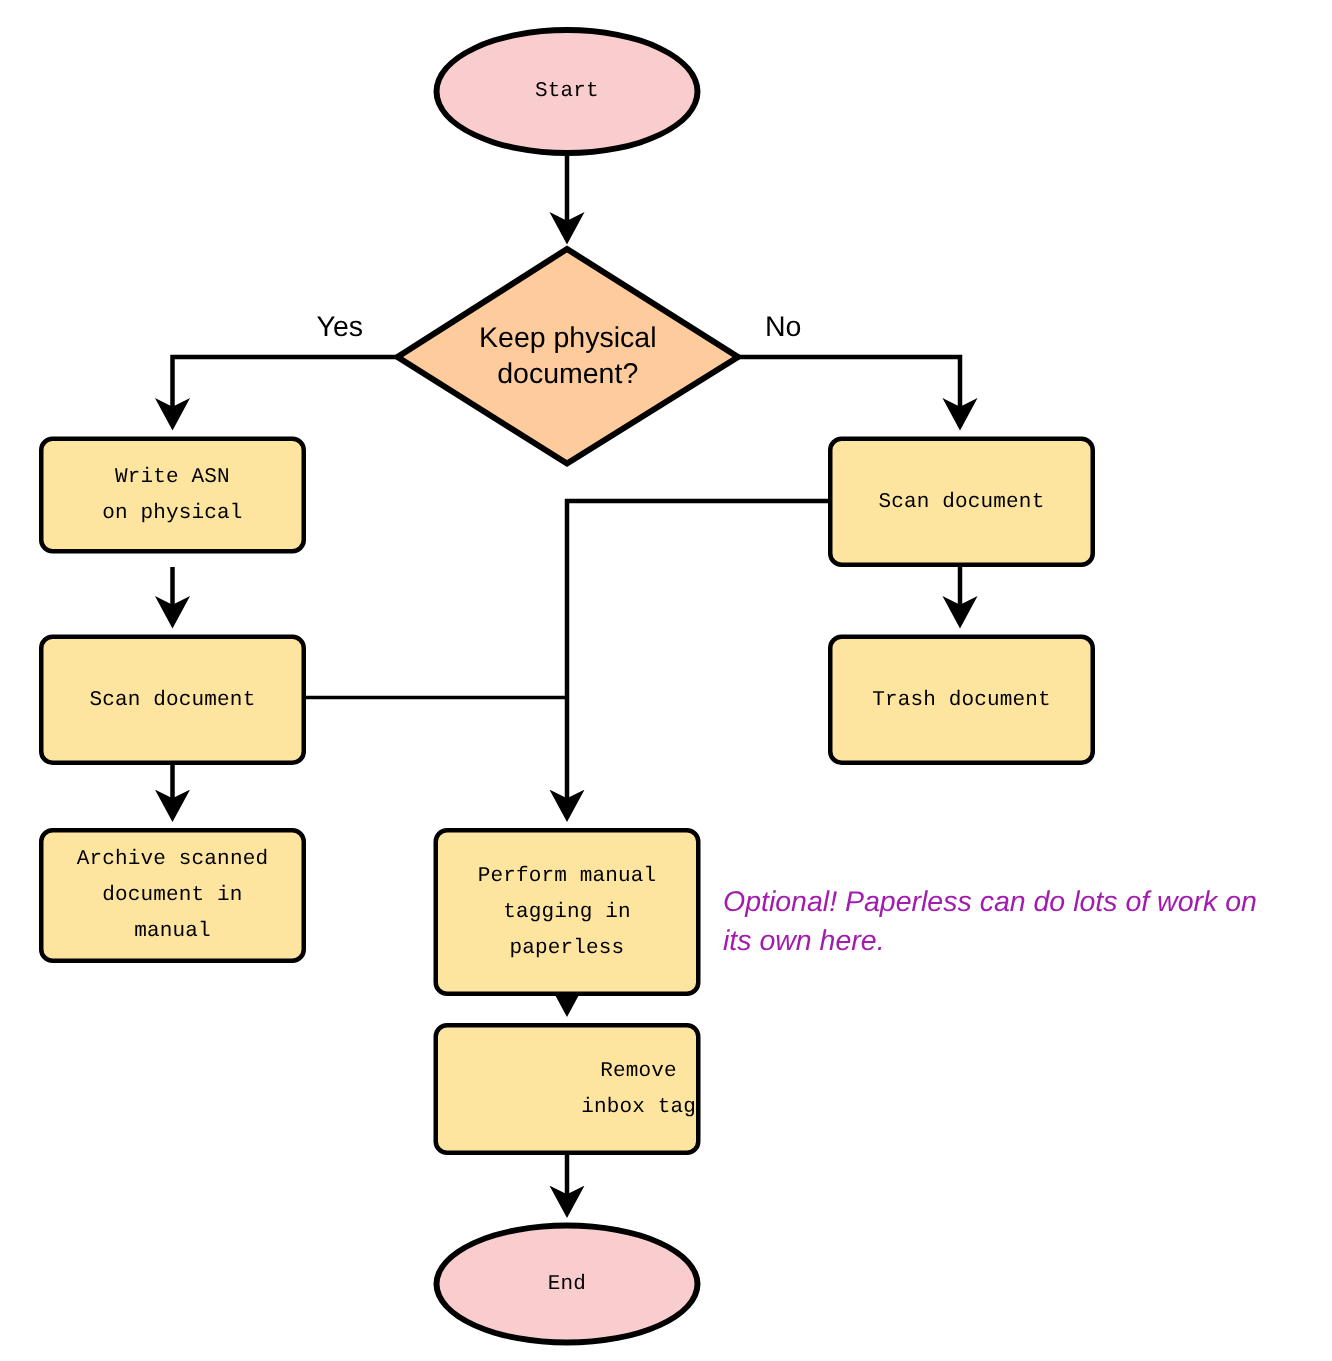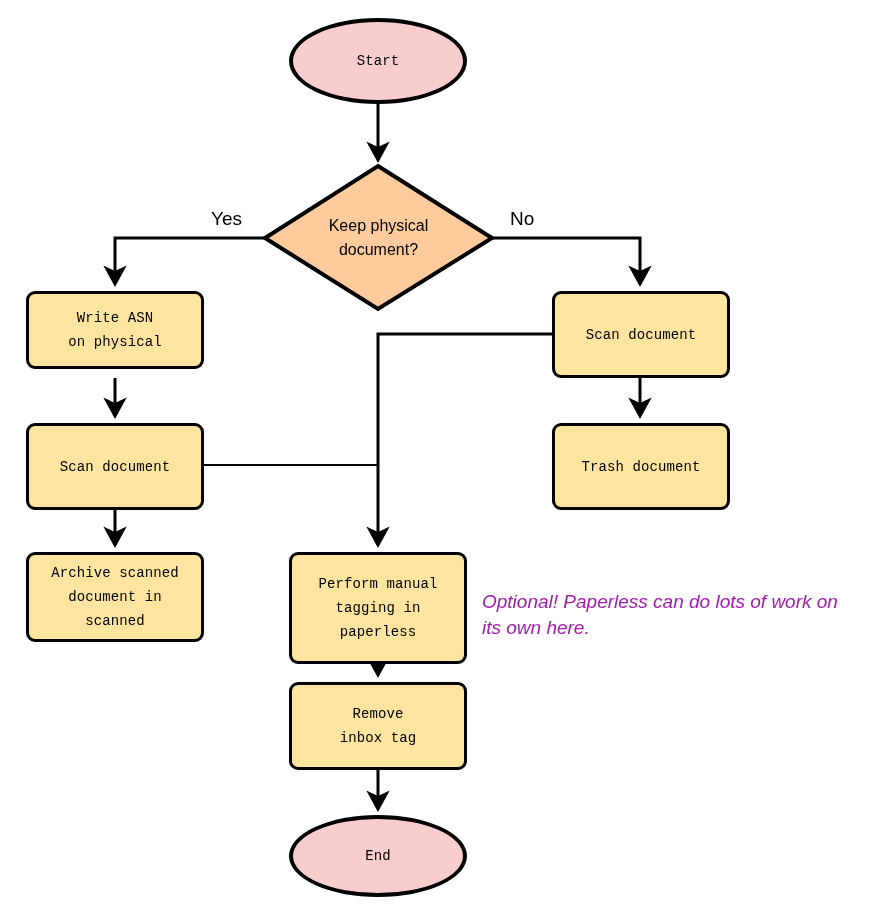--- a/index.html
+++ b/index.html
@@ -57,21 +57,21 @@
   .node-decision-wrap .decision-label {
     position: absolute;
     left: 0;
     top: 0;
     width: 100%;
     height: 100%;
     display: flex;
     align-items: center;
     justify-content: center;
     text-align: center;
-    font-size: 16px;
+    font-size: 19px;
     line-height: 24px;
     color: #000000;
   }
   .edge-label {
     position: absolute;
     font-size: 19px;
     line-height: 22px;
     color: #000000;
     white-space: nowrap;
   }
@@ -143,41 +143,41 @@
   </div>
 
   <div class="node node-box" style="left:26px; top:423px; width:178px; height:87px;">
     <span>Scan document</span>
   </div>
 
   <div class="node node-box" style="left:26px; top:552px; width:178px; height:90px;">
     <div>
       <span class="nowrap-line">Archive scanned</span>
       <span class="nowrap-line">document in</span>
-      <span class="nowrap-line">scanned</span>
+      <span class="nowrap-line">manual</span>
     </div>
   </div>
 
   <div class="node node-box" style="left:552px; top:291px; width:178px; height:87px;">
     <span>Scan document</span>
   </div>
 
   <div class="node node-box" style="left:552px; top:423px; width:178px; height:87px;">
     <span>Trash document</span>
   </div>
 
   <div class="node node-box" style="left:289px; top:552px; width:178px; height:112px;">
     <div>
       <span class="nowrap-line">Perform manual</span>
       <span class="nowrap-line">tagging in</span>
       <span class="nowrap-line">paperless</span>
     </div>
   </div>
 
-  <div class="node node-box" style="left:289px; top:682px; width:178px; height:88px;">
+  <div class="node node-box" style="left:289px; top:682px; width:178px; height:88px;justify-content:flex-end;">
     <div>
       <span class="nowrap-line">Remove</span>
       <span class="nowrap-line">inbox tag</span>
     </div>
   </div>
 
   <div class="node node-terminator" style="left:289px; top:815px; width:178px; height:82px;">
     <span>End</span>
   </div>
 

